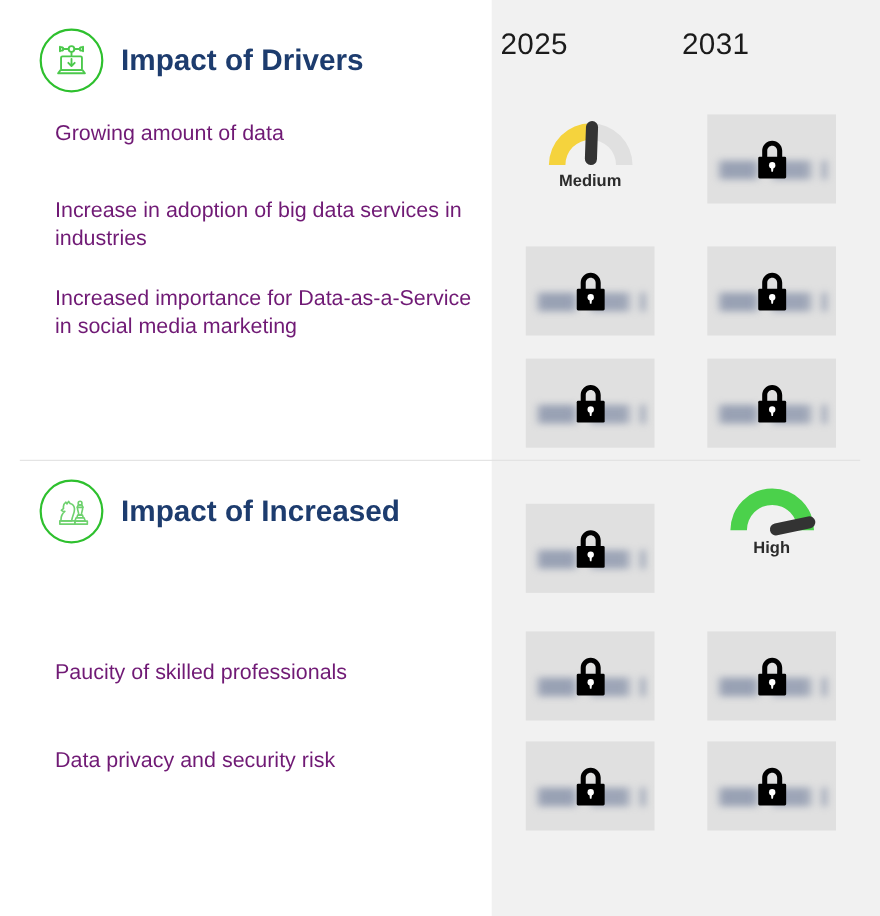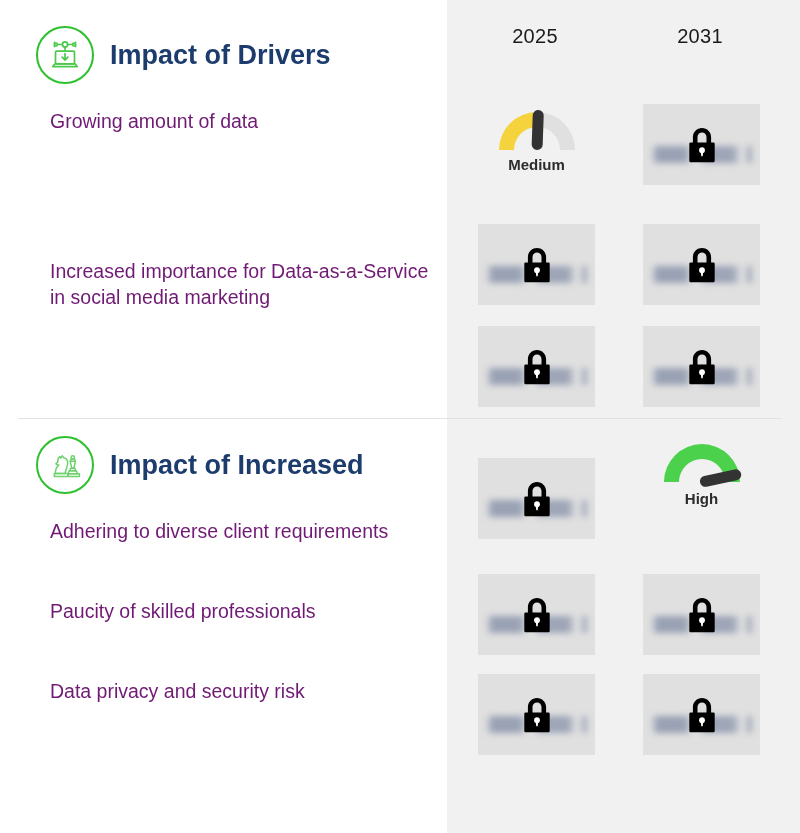--- a/index.html
+++ b/index.html
@@ -27,22 +27,22 @@
     width: 353px;
     height: 833px;
     background: #f1f1f1;
   }
 
   
   .col-head {
     position: absolute;
     top: 25px;
     width: 160px;
-    text-align: center;
-    font-size: 20px;
+    text-align: left;
+    font-size: 27px;
     color: #1b1b1b;
     letter-spacing: .3px;
   }
   .col-head.c2025 { left: 455px; }
   .col-head.c2029 { left: 620px; }
 
   
   .divider {
     position: absolute;
     left: 18px;
@@ -176,20 +176,21 @@
         <path d="M18 10.1v3.2"></path>
         <rect x="8.5" y="14.2" width="19" height="12.6" rx="1.3"></rect>
         <path d="M18 16.5v6.4M15.1 20.1 18 23.1l2.9-3"></path>
         <path d="M5.8 29.6h24.4l-2.2-2.8H8z"></path>
       </svg>
     </span>
     <span class="head-title">Impact of Drivers</span>
   </div>
 
   <div class="item" style="top:108px">Growing amount of data</div>
+  <div class="item" style="top:178px">Increase in adoption of big data services in industries</div>
   <div class="item" style="top:258px">Increased importance for Data-as-a-Service in social media marketing</div>
 
   <div class="gauge" style="left:478px; top:104px">
     <svg width="84" height="50" viewBox="0 0 84 50">
       <path d="M4 46 A38 38 0 0 1 42 8 L42 23 A23 23 0 0 0 19 46 Z" fill="#f5d33d"></path>
       <path d="M42 8 A38 38 0 0 1 80 46 L65 46 A23 23 0 0 0 42 23 Z" fill="#e0e0e0"></path>
       <g transform="rotate(2 42 46)">
         <rect x="36.5" y="6" width="11" height="40" rx="5.5" fill="#333333"></rect>
       </g>
     </svg>
@@ -268,21 +269,20 @@
         <path d="M24.1 12.1h3.4l.9 2.1h-5.2z"></path>
         <path d="M23.4 14.2c0 3.2 1.2 4.4 1.2 7.1h2.4c0-2.7 1.2-3.9 1.2-7.1"></path>
         <path d="M23.6 21.3h4.4l.7 2.4h-5.8z"></path>
         <path d="M22.2 23.7h7.2l1.1 3h-9.4z"></path>
         <path d="M21.1 26.7h11.3v2.8H21.1z"></path>
       </svg>
     </span>
     <span class="head-title">Impact of Increased</span>
   </div>
 
-  <div class="item" style="top:518px">Adhering to diverse client requirements</div>
   <div class="item" style="top:678px">Data privacy and security risk</div>
   <div class="item" style="top:598px">Paucity of skilled professionals</div>
 
   <div class="cell" style="left:478px; top:458px">
     <div class="locked">
       <span class="lock-icon">
         <svg width="34" height="40" viewBox="0 0 34 40">
           <path d="M17 3c-5.1 0-9.1 4-9.1 9.1v6.4h4.6v-6.4c0-2.6 2-4.6 4.5-4.6s4.5 2 4.5 4.6v6.4h4.6v-6.4C26.1 7 22.1 3 17 3z" fill="#000000"></path>
           <rect x="4.3" y="17.4" width="25.4" height="19.8" rx="1.3" fill="#000000"></rect>
           <circle cx="17" cy="25.2" r="2.9" fill="#ffffff"></circle>

